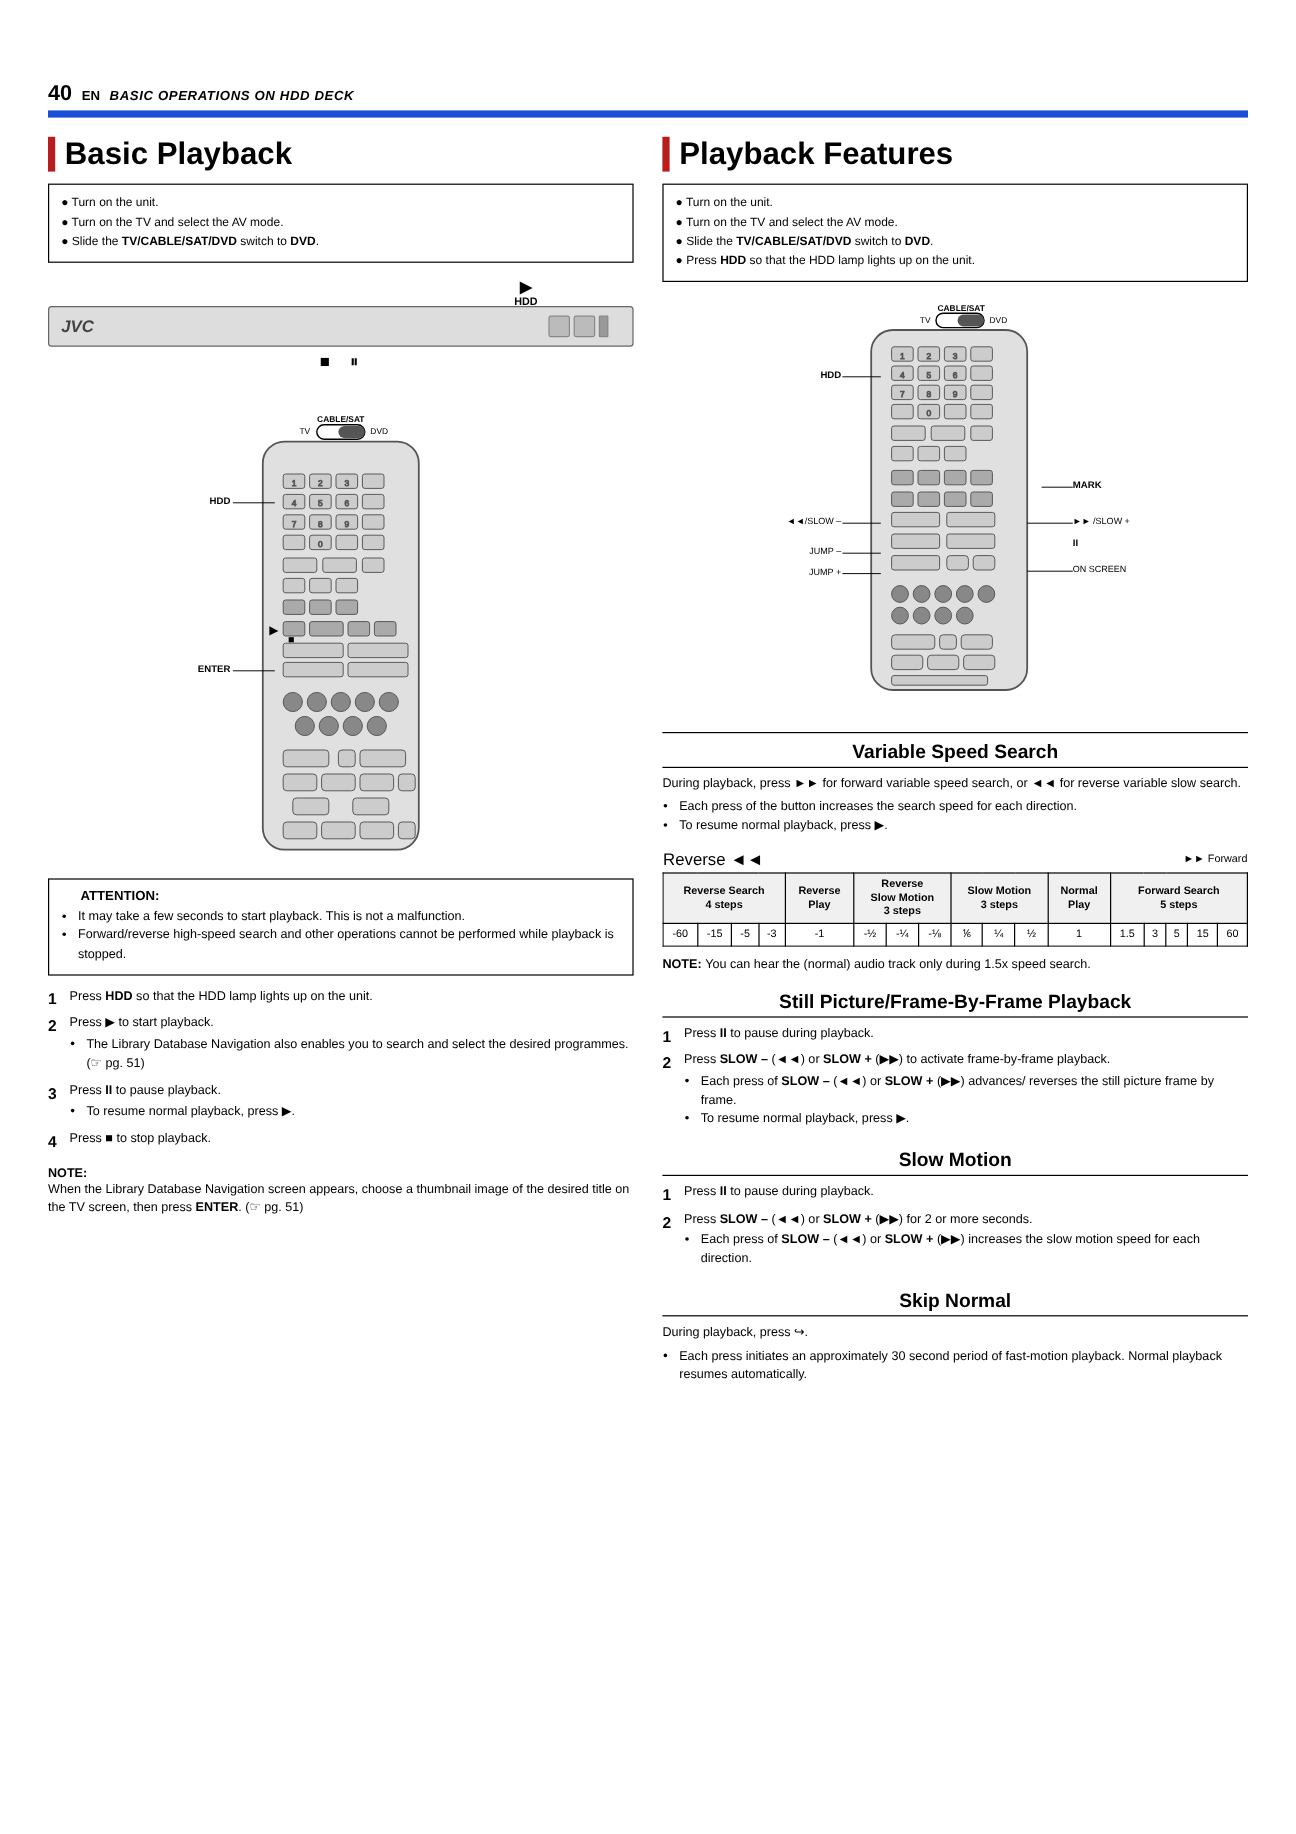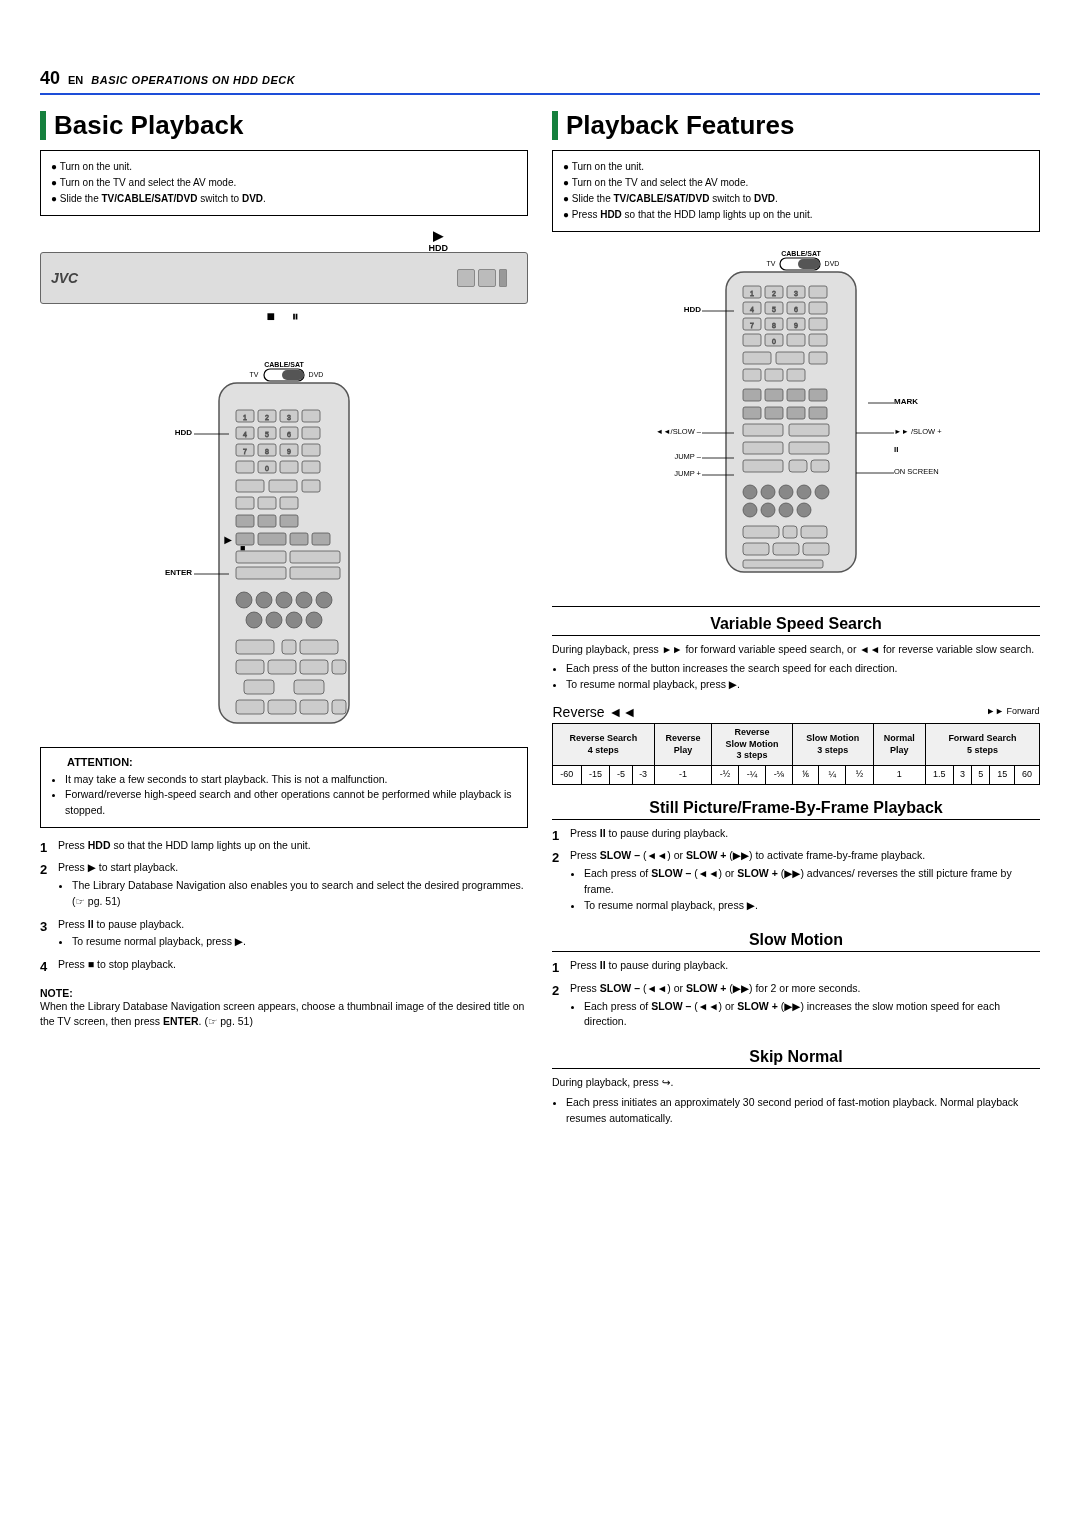--- a/index.html
+++ b/index.html
@@ -6,21 +6,21 @@
     body {
       background: #fff;
       font-family: Arial, Helvetica, sans-serif;
       font-size: 11px;
       color: #000;
       width: 1080px;
       min-height: 1528px;
       padding: 30px 40px;
     }
     .page-header {
-      border-bottom: 2px solid #1d4ed8;
+      border-bottom: 6px solid #1d4ed8;
       padding-bottom: 4px;
       margin-bottom: 16px;
       display: flex;
       align-items: baseline;
       gap: 8px;
     }
     .page-number {
       font-size: 18px;
       font-weight: bold;
     }
@@ -31,21 +31,21 @@
       letter-spacing: 0.5px;
     }
     .two-col {
       display: grid;
       grid-template-columns: 1fr 1fr;
       gap: 24px;
     }
     .section-title {
       font-size: 26px;
       font-weight: bold;
-      border-left: 6px solid #15803d;
+      border-left: 6px solid #b91c1c;
       padding-left: 8px;
       margin-bottom: 10px;
       line-height: 1.1;
     }
     .prereq-box {
       border: 1px solid #000;
       padding: 8px 10px;
       margin-bottom: 12px;
       font-size: 10px;
       line-height: 1.6;
@@ -190,21 +190,21 @@
     </div>
 
     <div class="diagram-area">
       <div style="position:relative; margin-bottom:30px; padding-top:24px;">
 
         <div style="position:absolute; right:80px; top:0; display:flex; flex-direction:column; align-items:center; font-size:9px; font-weight:bold;">
           <span style="font-size:13px;">▶</span>
           <span>HDD</span>
         </div>
 
-        <div style="width:100%; height:52px; border:1.5px solid #666; border-radius:3px; background:#ddd; display:flex; align-items:center; padding:6px 10px; position:relative;">
+        <div style="width:100%; height:34px; border:1.5px solid #666; border-radius:3px; background:#ddd; display:flex; align-items:center; padding:6px 10px; position:relative;">
           <span style="font-size:14px; font-weight:bold; font-style:italic; color:#444;">JVC</span>
 
           <div style="position:absolute; right:20px; top:50%; transform:translateY(-50%); display:flex; gap:3px;">
             <div style="width:18px; height:18px; border:1px solid #888; border-radius:2px; background:#bbb;"></div>
             <div style="width:18px; height:18px; border:1px solid #888; border-radius:2px; background:#bbb;"></div>
             <div style="width:8px; height:18px; border:1px solid #888; border-radius:1px; background:#999;"></div>
           </div>
         </div>
 
         <div style="display:flex; justify-content:center; margin-top:4px; font-size:14px; letter-spacing:3px;">
@@ -571,20 +571,24 @@
             <td>1.5</td>
             <td>3</td>
             <td>5</td>
             <td>15</td>
             <td>60</td>
           </tr>
         </tbody>
           </table>
       </div>
 
+      <div class="note-box">
+        <span class="note-label">NOTE:</span>
+        <span class="note-text"> You can hear the (normal) audio track only during 1.5x speed search.</span>
+      </div>
     </div>
 
     <div class="sub-section">
       <h2 class="sub-title">Still Picture/Frame-By-Frame Playback</h2>
       <div class="steps">
         <div class="step">
           <span class="step-num">1</span>
           <div class="step-body">Press <strong>II</strong> to pause during playback.</div>
         </div>
         <div class="step">

